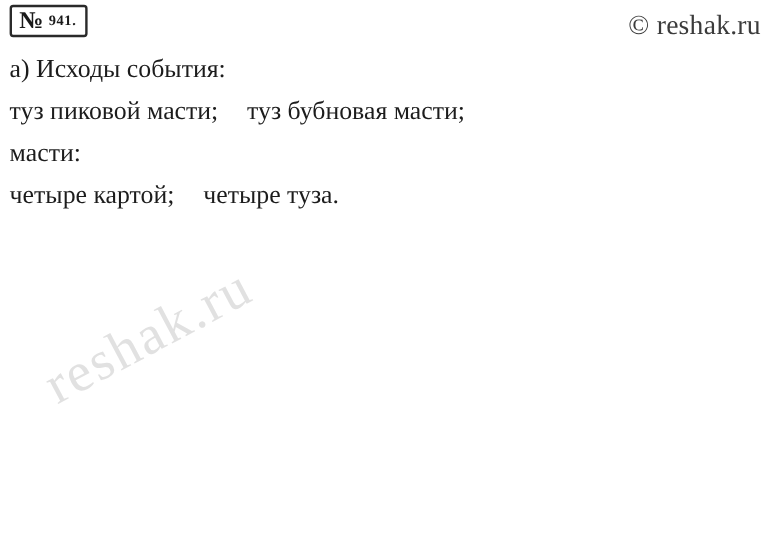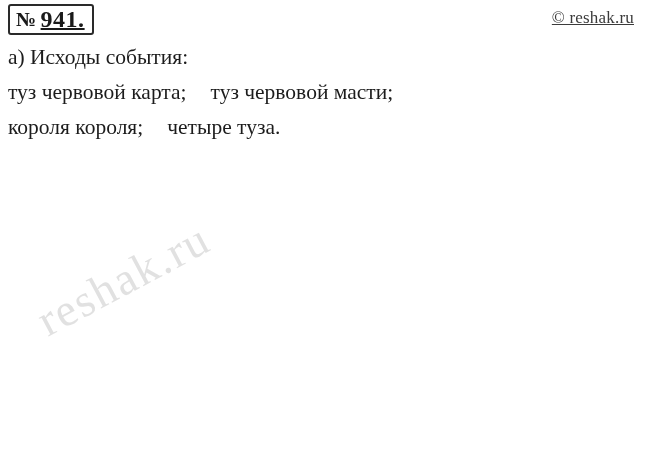--- a/index.html
+++ b/index.html
@@ -36,35 +36,33 @@
     font-weight: bold;
     letter-spacing: 0.5px;
     background: #fff;
     line-height: 1;
   }
   .problem-number .num-sign {
     font-size: 20px;
     font-weight: bold;
   }
   .problem-number .num-value {
-    font-size: 24px;
+    font-size: 12px;
     font-weight: bold;
-    text-decoration: underline;
     text-underline-offset: 1px;
   }
   
   .watermark-top {
     position: absolute;
     right: 14px;
     top: 8px;
     font-family: "Liberation Serif", serif;
-    font-size: 17px;
+    font-size: 23px;
     color: #3b3b3b;
     letter-spacing: 0.2px;
-    text-decoration: underline;
   }
   
   .watermark-diagonal {
     position: absolute;
     left: 28px;
     top: 300px;
     transform: rotate(-28deg);
     transform-origin: left top;
     font-family: "Liberation Serif", serif;
     font-size: 46px;
@@ -107,28 +105,31 @@
   <div class="watermark-diagonal">reshak.ru</div>
 
   <div class="body-text">
 
     <div class="line">
       <span>а) Исходы события:</span>
     </div>
 
 
     <div class="line">
-      <span>туз червовой карта;</span><span class="gap-md"></span><span>туз червовой масти;</span>
+      <span>туз пиковой масти;</span><span class="gap-md"></span><span>туз бубновая масти;</span>
     </div>
 
 
 
+    <div class="line">
+      <span>масти:</span>
+    </div>
 
 
 
     <div class="line">
-      <span>короля короля;</span><span class="gap-md"></span><span>четыре туза.</span>
+      <span>четыре картой;</span><span class="gap-md"></span><span>четыре туза.</span>
     </div>
 
 
 
   </div>
 </div>
 
 </body></html>

